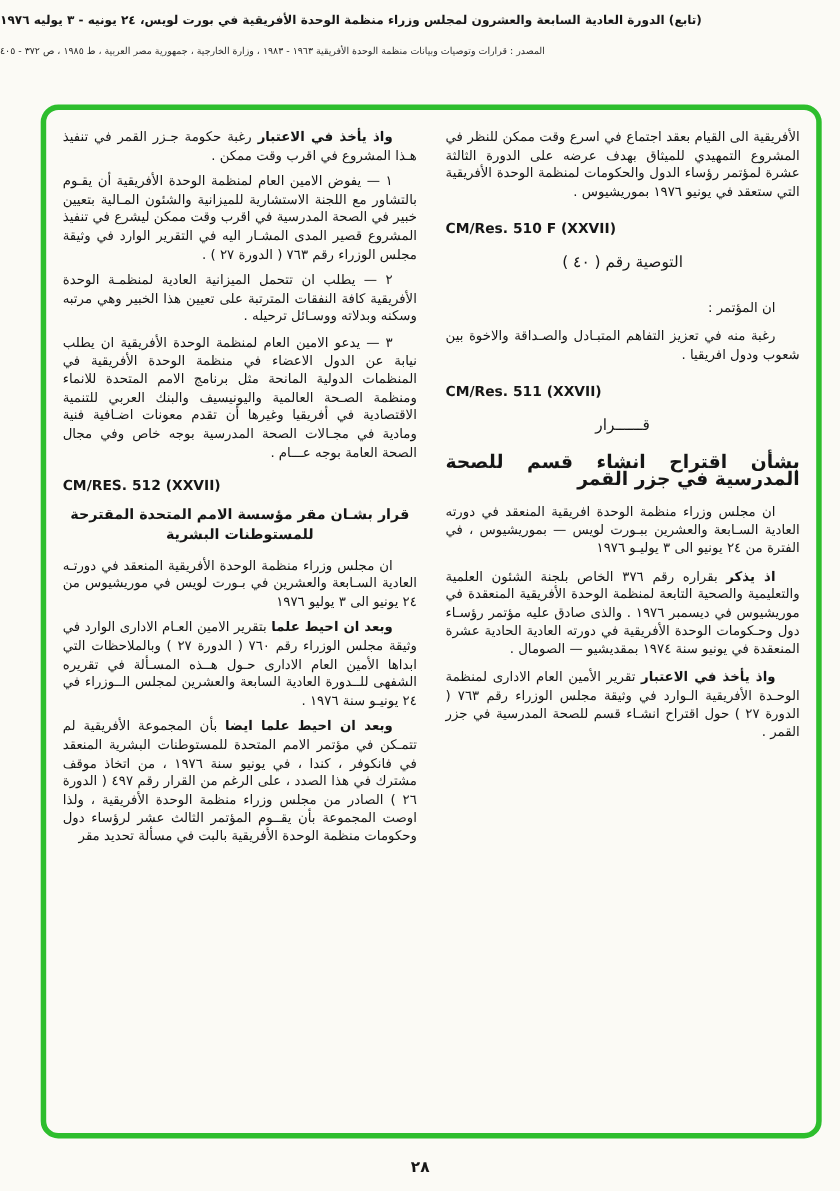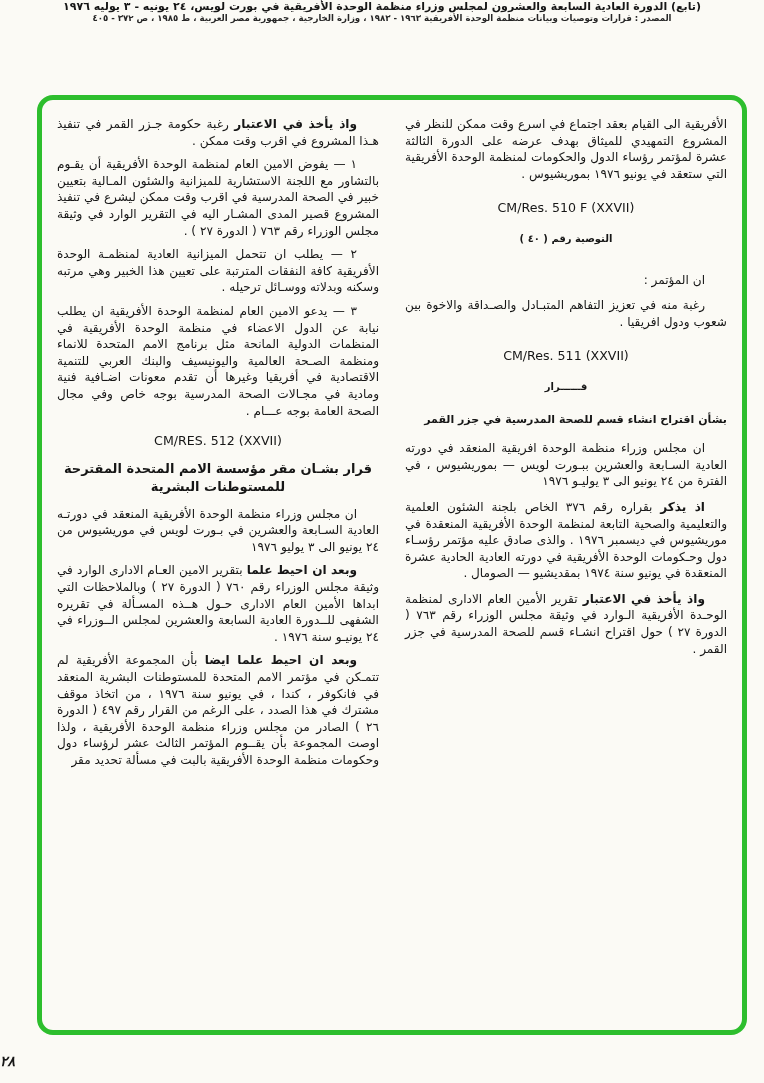--- a/index.html
+++ b/index.html
@@ -4,65 +4,65 @@
 <style>
   * { box-sizing: border-box; margin: 0; padding: 0; }
   html, body { width: 764px; height: 1083px; }
   body {
     position: relative;
     background: #fbfaf5;
     color: #161616;
     font-family: "DejaVu Sans", sans-serif;
   }
   .header {
-    position: absolute; top: 0; left: 0; right: 0;
-    text-align: center; direction: rtl;
+    position: absolute; top: 12px; left: 0; right: 0;
+    text-align: left; direction: rtl;
   }
   .header-line1 { font-size: 11px; font-weight: bold; }
-  .header-line2 { font-size: 8.6px; font-weight: bold; margin-top: 0; color: #262626; }
+  .header-line2 { font-size: 8.6px; font-weight: normal; margin-top: 17px; color: #262626; }
   .frame {
     position: absolute; left: 37px; top: 95px;
     width: 710px; height: 940px;
     border: 5px solid #2dbe2d;
     border-radius: 16px;
     padding: 16px 15px 10px 15px;
     overflow: hidden;
     background: #fbfaf5;
   }
   .columns { display: flex; direction: rtl; gap: 26px; height: 100%; }
   .col {
     flex: 1; direction: rtl; text-align: justify;
     font-size: 12.1px; line-height: 16.6px;
   }
   .para { margin-bottom: 9px; text-indent: 22px; }
   .para.noindent { text-indent: 0; }
   .col-left .para { margin-bottom: 7px; }
   .lead { font-weight: bold; }
   .cm-heading {
-    direction: ltr; text-align: center;
-    font-weight: normal; font-size: 12.6px;
+    direction: ltr; text-align: left;
+    font-weight: bold; font-size: 12.6px;
     margin: 18px 0 14px 0;
   }
   .col-left .cm-heading { margin: 14px 0 10px 0; }
   .center-heading {
-    text-align: center; font-weight: bold;
-    font-size: 10px; margin: 4px 0 16px 0;
+    text-align: center; font-weight: normal;
+    font-size: 14px; margin: 4px 0 16px 0;
   }
   .sub-heading {
-    font-weight: bold; font-size: 11px;
+    font-weight: bold; font-size: 17px;
     margin: 2px 0 12px 0; text-align: justify; text-indent: 0;
   }
   .hq-title {
     text-align: center; font-weight: bold; font-size: 13px;
     margin: 2px 0 10px 0; line-height: 18px;
   }
   .spaced-top { margin-top: 24px; }
   .footer {
     position: absolute; bottom: 14px; left: 0; right: 0;
-    text-align: left; font-weight: bold; font-size: 14px; font-style: italic;
+    text-align: center; font-weight: bold; font-size: 14px;
   }
 </style>
 </head>
 <body>
 
 <div class="header">
   <div class="header-line1">(تابع) الدورة العادية السابعة والعشرون لمجلس وزراء منظمة الوحدة الأفريقية في بورت لويس، ٢٤ يونيه - ٣ يوليه ١٩٧٦</div>
   <div class="header-line2">المصدر : قرارات وتوصيات وبيانات منظمة الوحدة الأفريقية ١٩٦٣ - ١٩٨٣ ، وزارة الخارجية ، جمهورية مصر العربية ، ط ١٩٨٥ ، ص ٣٧٢ - ٤٠٥</div>
 </div>
 

